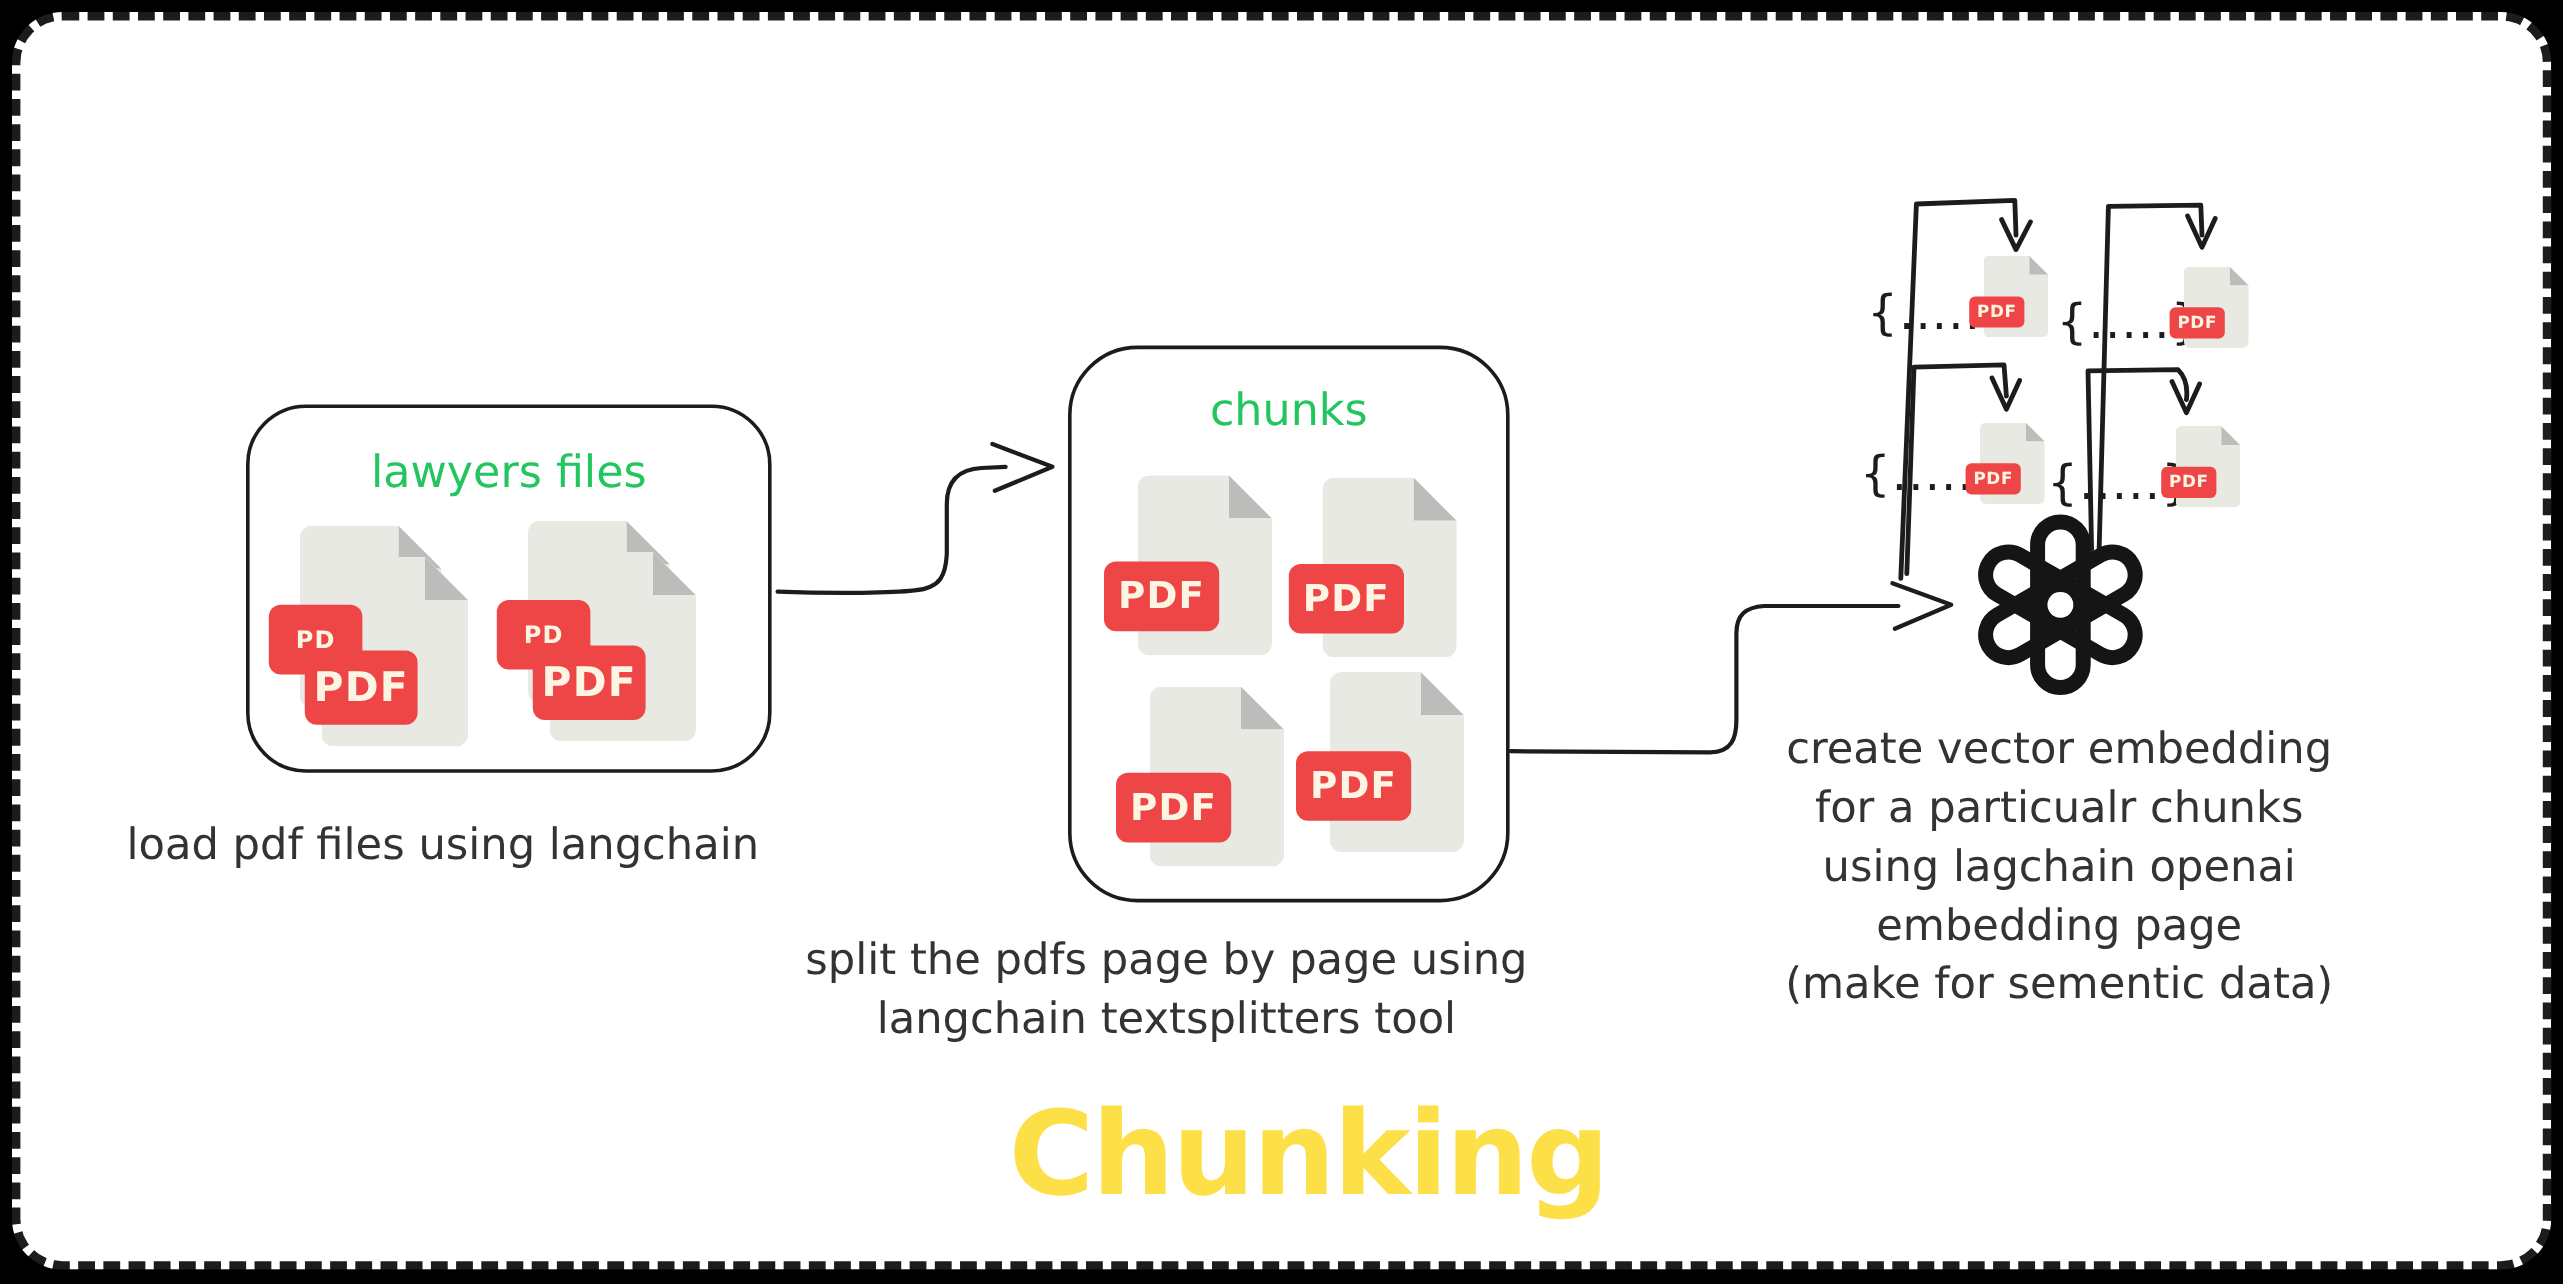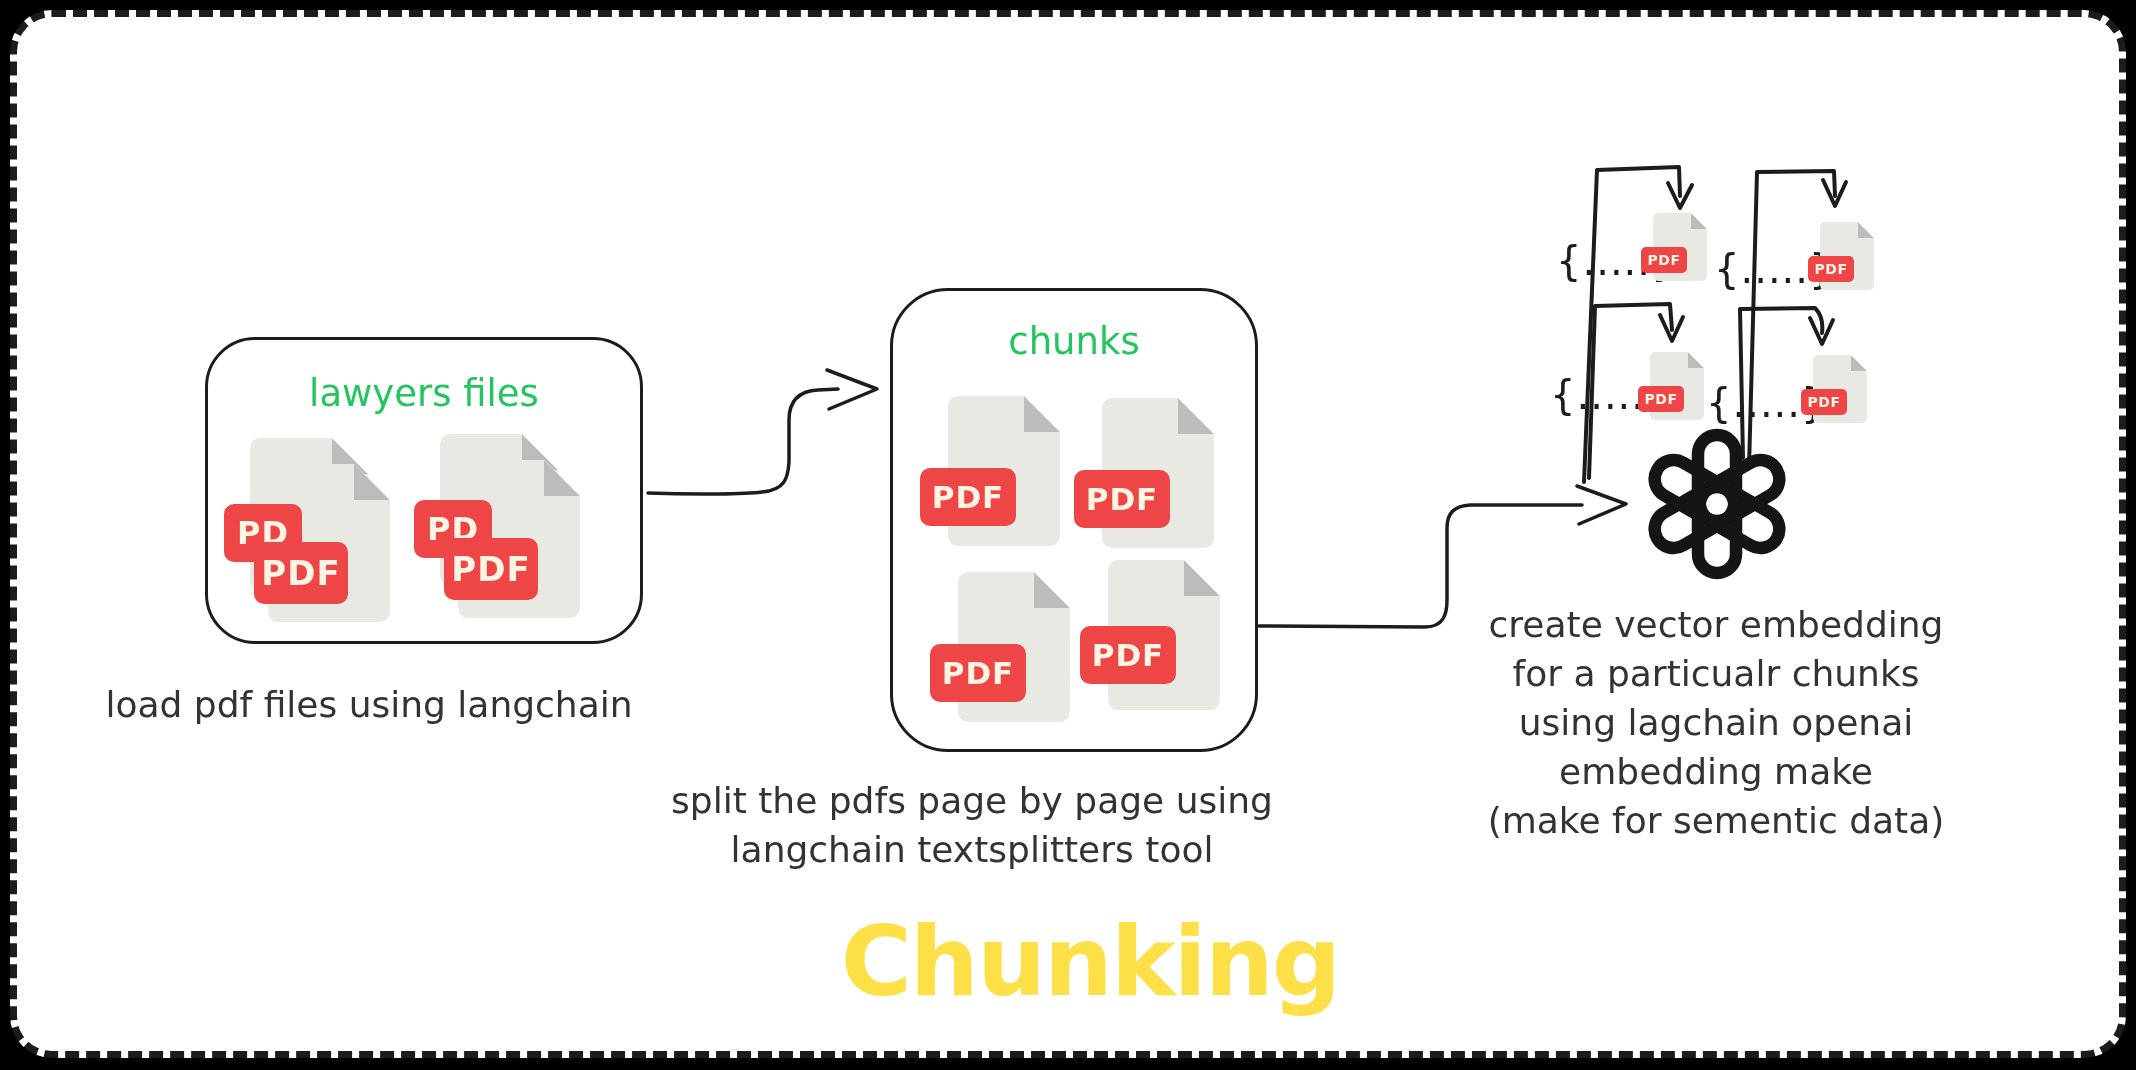--- a/index.html
+++ b/index.html
@@ -55,21 +55,21 @@
     display:flex; align-items:center; justify-content:center;
     border-radius:10px; letter-spacing:1px;
   }
 
   
   .pdf-stack { position:absolute; width:190px; height:200px; }
   .stack-1 { left:222px; top:438px; }
   .stack-2 { left:412px; top:434px; }
   .pdf-stack .doc-back  { left:28px; top:0;    width:118px; height:152px; }
   .pdf-stack .doc-front { left:46px; top:26px; width:122px; height:158px; }
-  .pdf-stack .badge-back  { left:2px;  top:66px;  width:78px; height:58px; font-size:32px; }
+  .pdf-stack .badge-back  { left:2px;  top:66px;  width:78px; height:58px; font-size:20px; }
   .pdf-stack .badge-front { left:32px; top:104px; width:94px; height:62px; font-size:34px; }
 
   
   .pdf-file { position:absolute; width:112px; height:150px; }
   .pdf-file .doc { left:0; top:0; width:112px; height:150px; }
   .pdf-file .badge { left:-28px; top:72px; width:96px; height:58px; font-size:31px; }
   .file-1 { left:948px;  top:396px; }
   .file-2 { left:1102px; top:398px; }
   .file-3 { left:958px;  top:572px; }
   .file-4 { left:1108px; top:560px; }
@@ -211,18 +211,18 @@
       <rect x="57" y="7" width="38" height="86" rx="19" transform="rotate(180 76 76)"></rect>
       <rect x="57" y="7" width="38" height="86" rx="19" transform="rotate(240 76 76)"></rect>
       <rect x="57" y="7" width="38" height="86" rx="19" transform="rotate(300 76 76)"></rect>
     </g>
   </svg>
 
   <div class="caption caption-right">
     <div>create vector embedding</div>
     <div>for a particualr chunks</div>
     <div>using lagchain openai</div>
-    <div>embedding make</div>
+    <div>embedding page</div>
     <div>(make for sementic data)</div>
   </div>
 
   <div class="main-title">Chunking</div>
 </div>
 
 </body></html>

